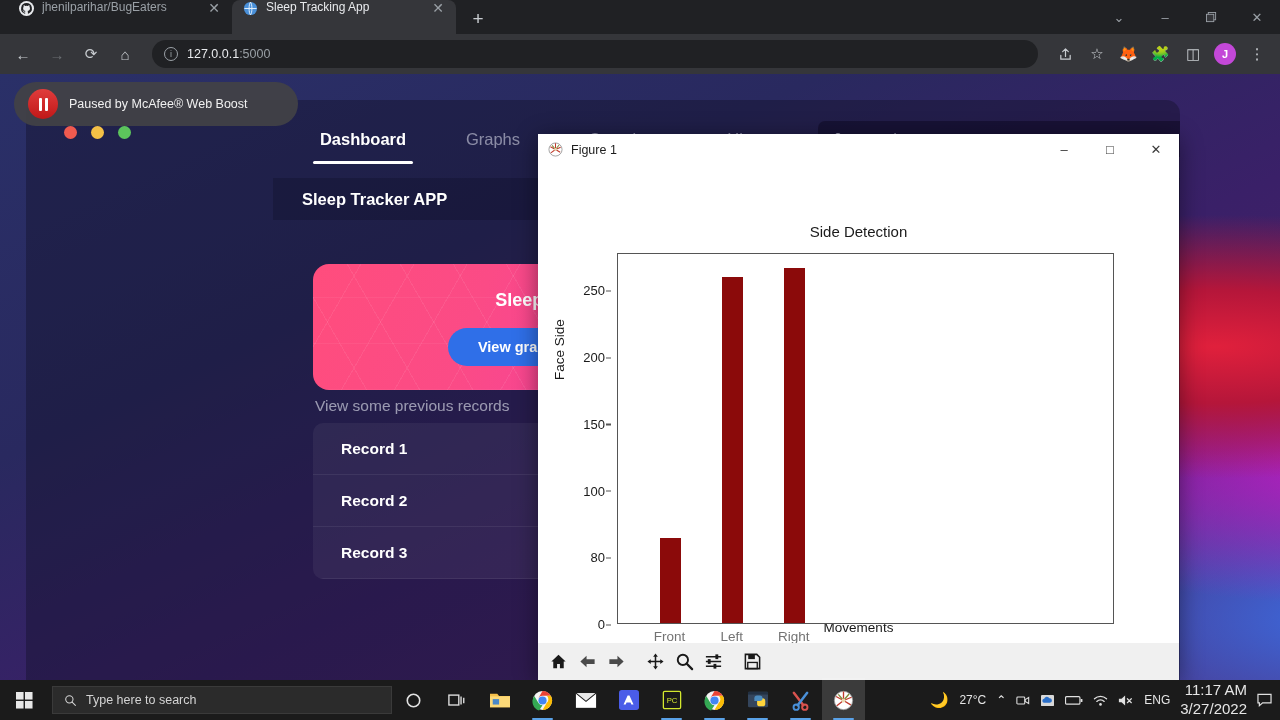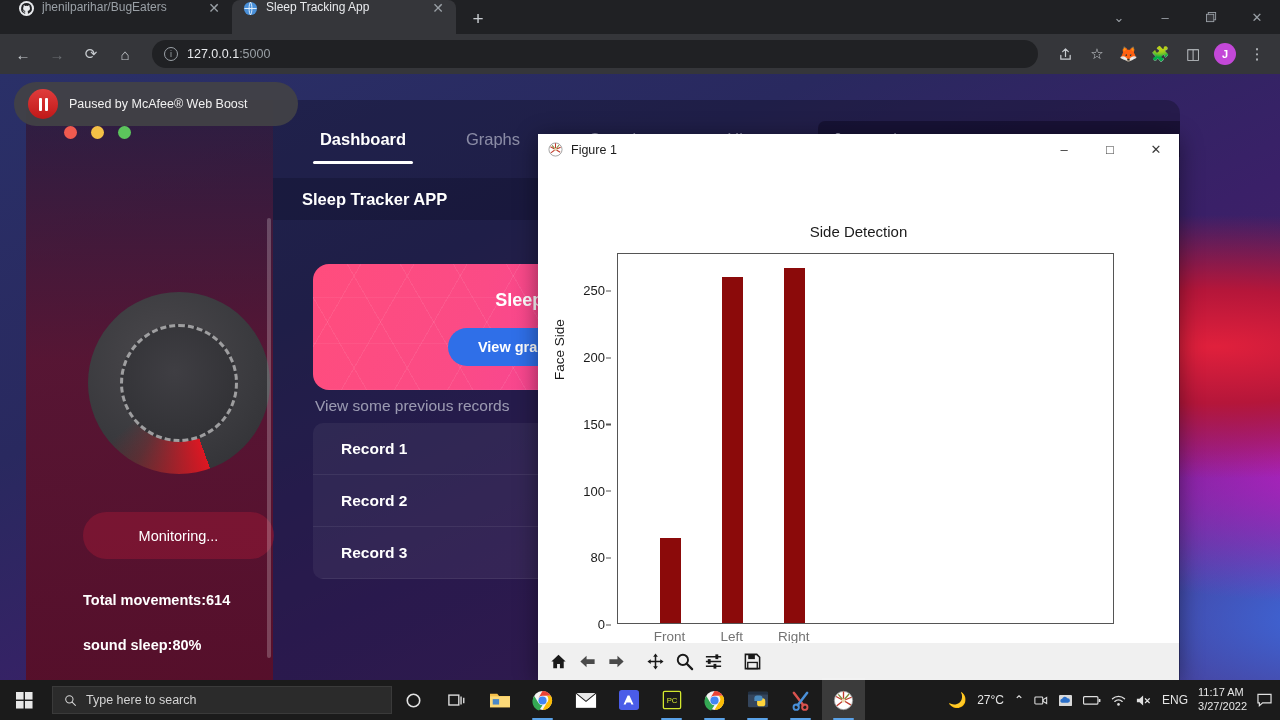--- a/index.html
+++ b/index.html
@@ -299,21 +299,21 @@
   }
   .tb-app.run::after {
     content: ""; position: absolute; bottom: 2px; left: 11px; right: 11px;
     height: 2.5px; background: #5aa2e8; border-radius: 1px;
   }
   .tb-app.active { background: rgba(255,255,255,0.14); }
   .tray {
     margin-left: auto; display: flex; align-items: center; gap: 10px;
     padding-right: 8px; color: #e6e6e6; font-size: 12px;
   }
-  .clock { line-height: 1.25; font-size: 11px; }
+  .clock { line-height: 1.25; text-align: right; font-size: 15px; }
   svg { display: block; }
 </style>
 </head>
 <body>
 
 <div id="desktop"></div>
 
 <div class="w-card w-yellow"></div>
 <div class="w-card w-dark">
   <i style="top:36px"></i>
@@ -387,28 +387,20 @@
 
   <div class="page">
 
     <div class="app-shell">
       <div class="mac-dots">
         <i style="background:#f05a4f"></i>
           <i style="background:#f4c046"></i>
           <i style="background:#5cc45c"></i>
       </div>
 
-      <div class="sidebar">
-        <div class="dial"></div>
-        <div class="monitor-btn">Monitoring...</div>
-        <div class="stat s0">Total movements:614</div>
-        <div class="stat s1">sound sleep:80%</div>
-
-        <div class="sb-scroll"></div>
-      </div>
 
       <div class="content">
         <div class="navbar">
           <div class="navtab active">Dashboard</div>
           <div class="navtab">Graphs</div>
           <div class="navtab">Overview</div>
           <div class="navtab">History</div>
           <div class="searchbox">
             <span>
               <svg width="14" height="14" viewBox="0 0 16 16">
@@ -464,20 +456,21 @@
       <span>–</span>
       <span>□</span>
       <span>✕</span>
     </div>
   </div>
 
   <div class="fig-canvas">
     <div class="chart-title">Side Detection</div>
 
     <div class="ylabel">Face Side</div>
+    <div class="xlabel">Movements</div>
 
     <div id="yticks">
         <div class="ytick" style="top: 459px;">0</div>
         <div class="ytick" style="top: 392.273px;">80</div>
         <div class="ytick" style="top: 325.547px;">100</div>
         <div class="ytick" style="top: 258.82px;">150</div>
         <div class="ytick" style="top: 192.094px;">200</div>
         <div class="ytick" style="top: 125.367px;">250</div>
       </div>
     <div class="plot-frame">

